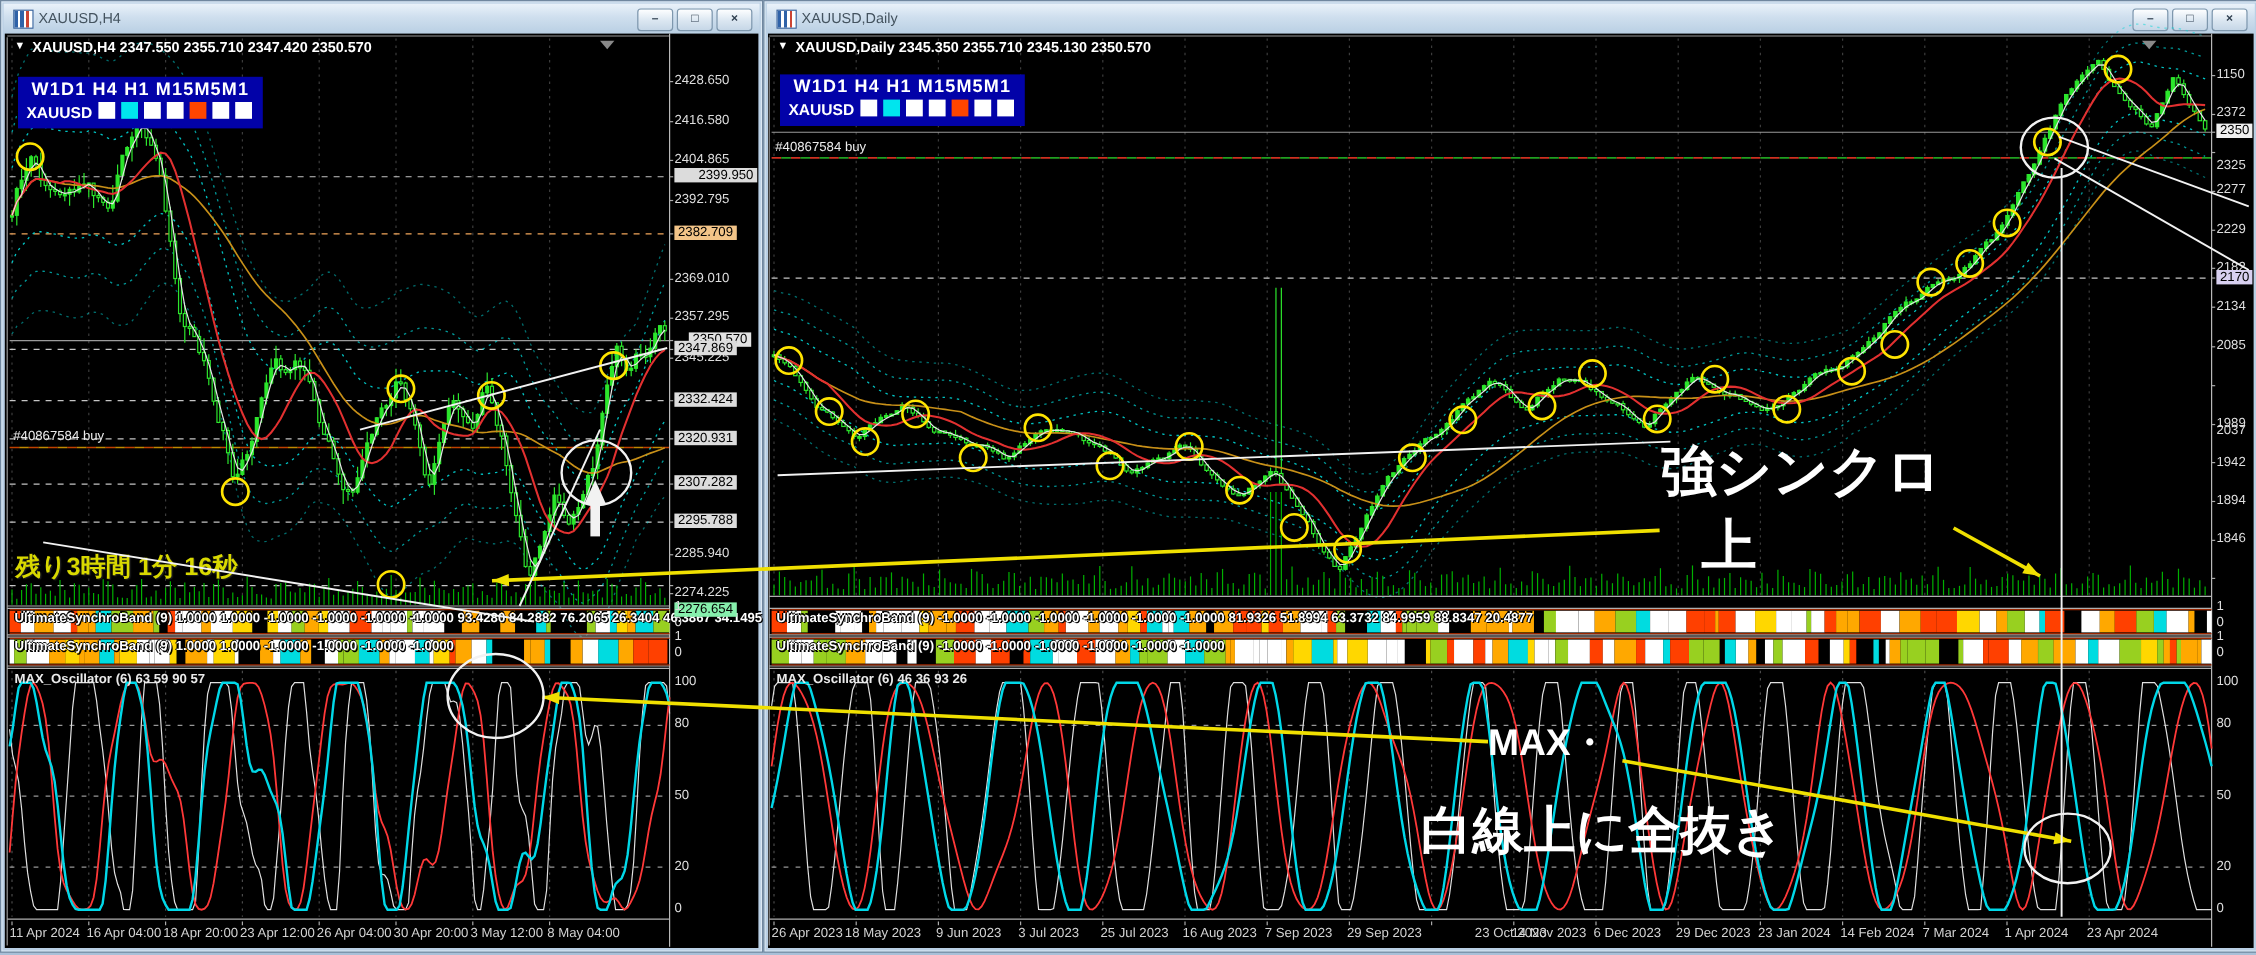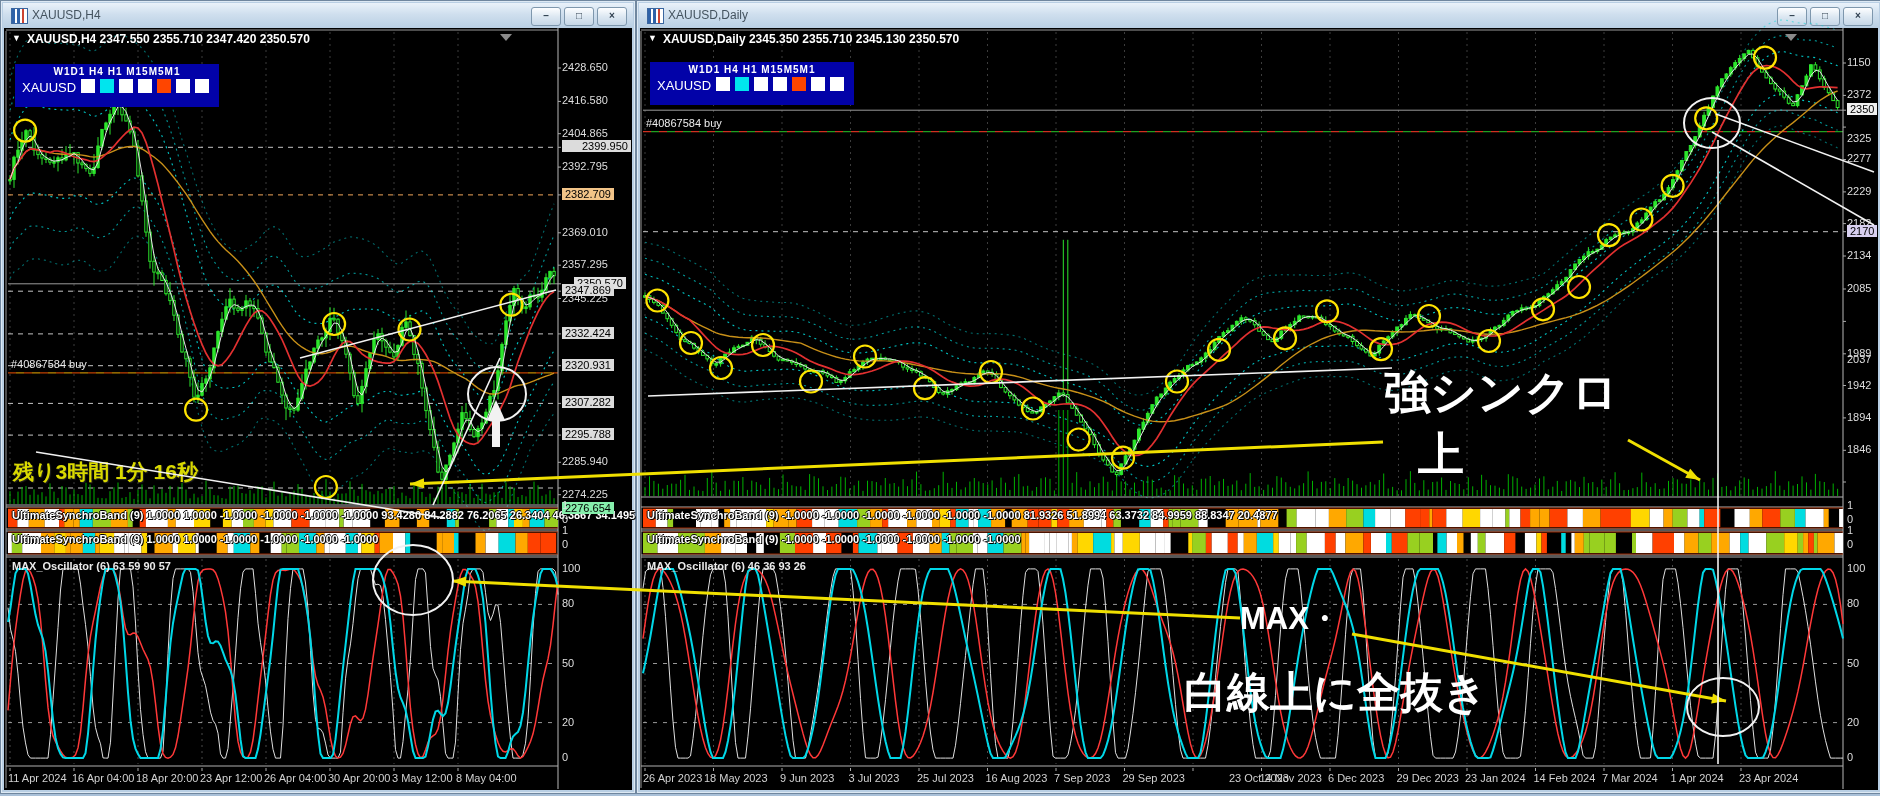--- a/index.html
+++ b/index.html
@@ -18,22 +18,22 @@
         background:linear-gradient(#fdfeff,#dde8f2 50%,#c6d7e7);
         font-size:10px;line-height:15px;text-align:center;color:#2f3f4f;font-weight:700;}
   .client{position:absolute;left:3px;right:3px;top:27px;bottom:3px;background:#000;}
   svg.layer{position:absolute;left:0;top:0;pointer-events:none;}
   #chartsvg{z-index:40;}
   #annotsvg{z-index:60;}
   #labels{position:absolute;left:0;top:0;width:100%;height:100%;z-index:50;pointer-events:none;}
   .hdr{position:absolute;font-size:12px;font-weight:600;color:#fff;white-space:nowrap;z-index:55;}
   .hdr .arr{font-size:9px;margin-right:6px;vertical-align:2px;}
   .tfp{position:absolute;width:204px;height:43px;background:#0202a8;z-index:54;color:#fff;}
-  .tfp .r1{text-align:center;font-size:10px;font-weight:700;letter-spacing:1px;margin-top:2px;}
-  .tfp .r2{display:flex;align-items:center;margin:2px 0 0 7px;font-size:13px;font-weight:400;}
+  .tfp .r1{text-align:center;font-size:15px;font-weight:700;letter-spacing:1px;margin-top:2px;}
+  .tfp .r2{display:flex;align-items:center;margin:2px 0 0 7px;font-size:13px;font-weight:700;}
   .sq{width:14px;height:14px;margin-left:5px;display:inline-block;}
   .axlab{position:absolute;font-size:11px;color:#dedede;white-space:nowrap;}
   .axlab.hl{color:#000;padding:0 3px;}
   .datelab{position:absolute;font-size:11px;color:#d2d2d2;white-space:nowrap;}
   .sublab{position:absolute;font-size:11px;color:#dedede;}
   .striplab{position:absolute;font-size:11px;font-weight:700;color:#fff;white-space:nowrap;
             text-shadow:1px 1px 0 #000,-1px 0 0 #000,0 -1px 0 #000;}
   .osclab{position:absolute;font-size:11px;font-weight:600;color:#eaeaea;white-space:nowrap;}
   .ordlab{position:absolute;font-size:11px;color:#ececec;z-index:52;white-space:nowrap;}
   .cntdn{position:absolute;font-size:21px;font-weight:700;color:#d9d900;z-index:52;

